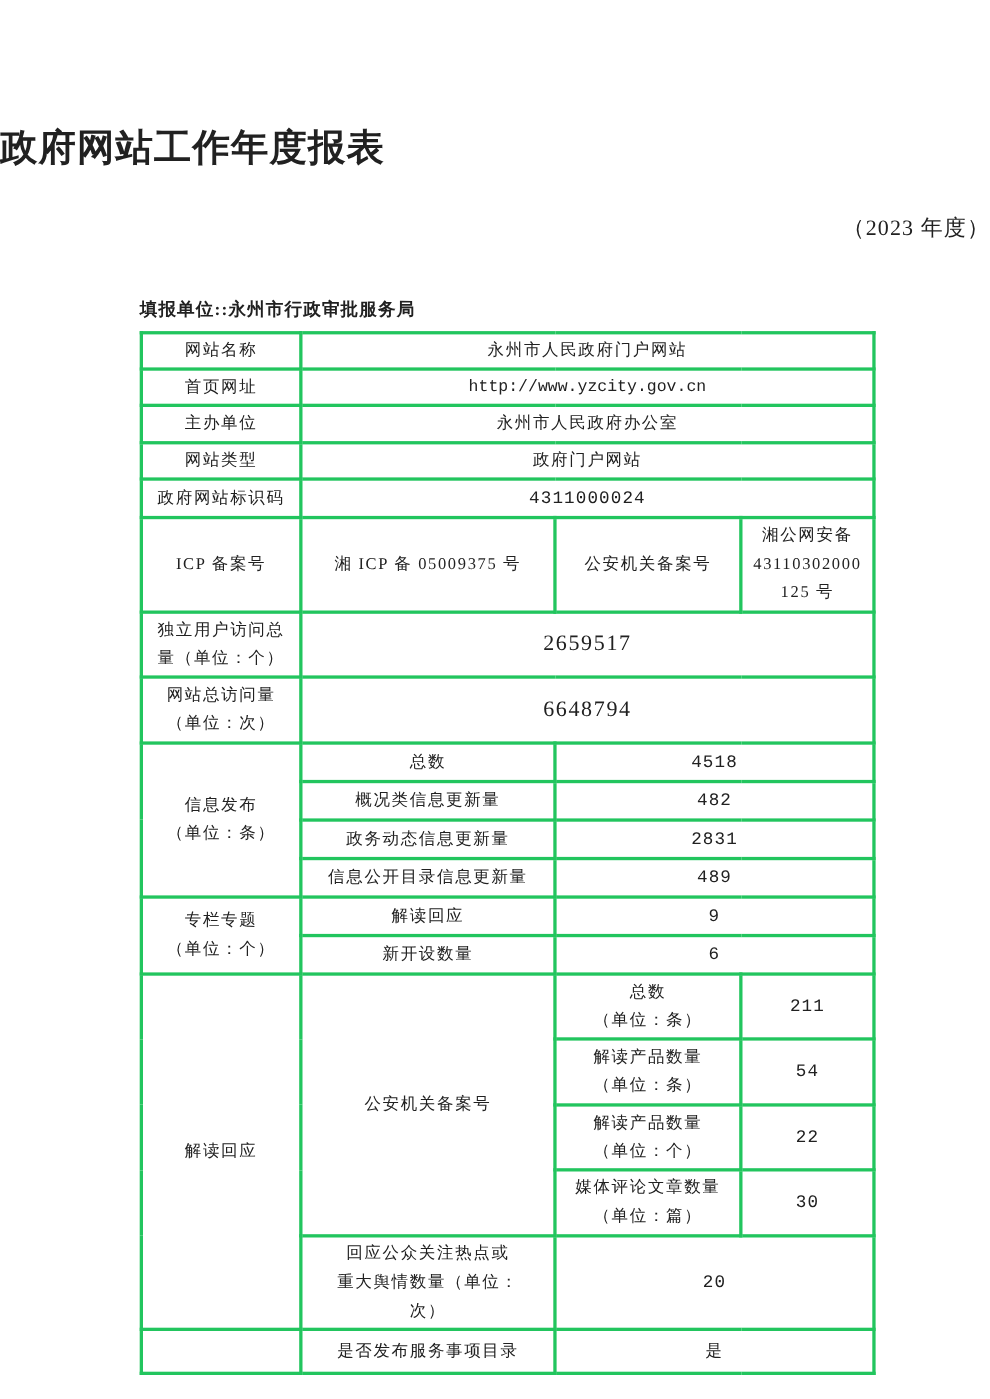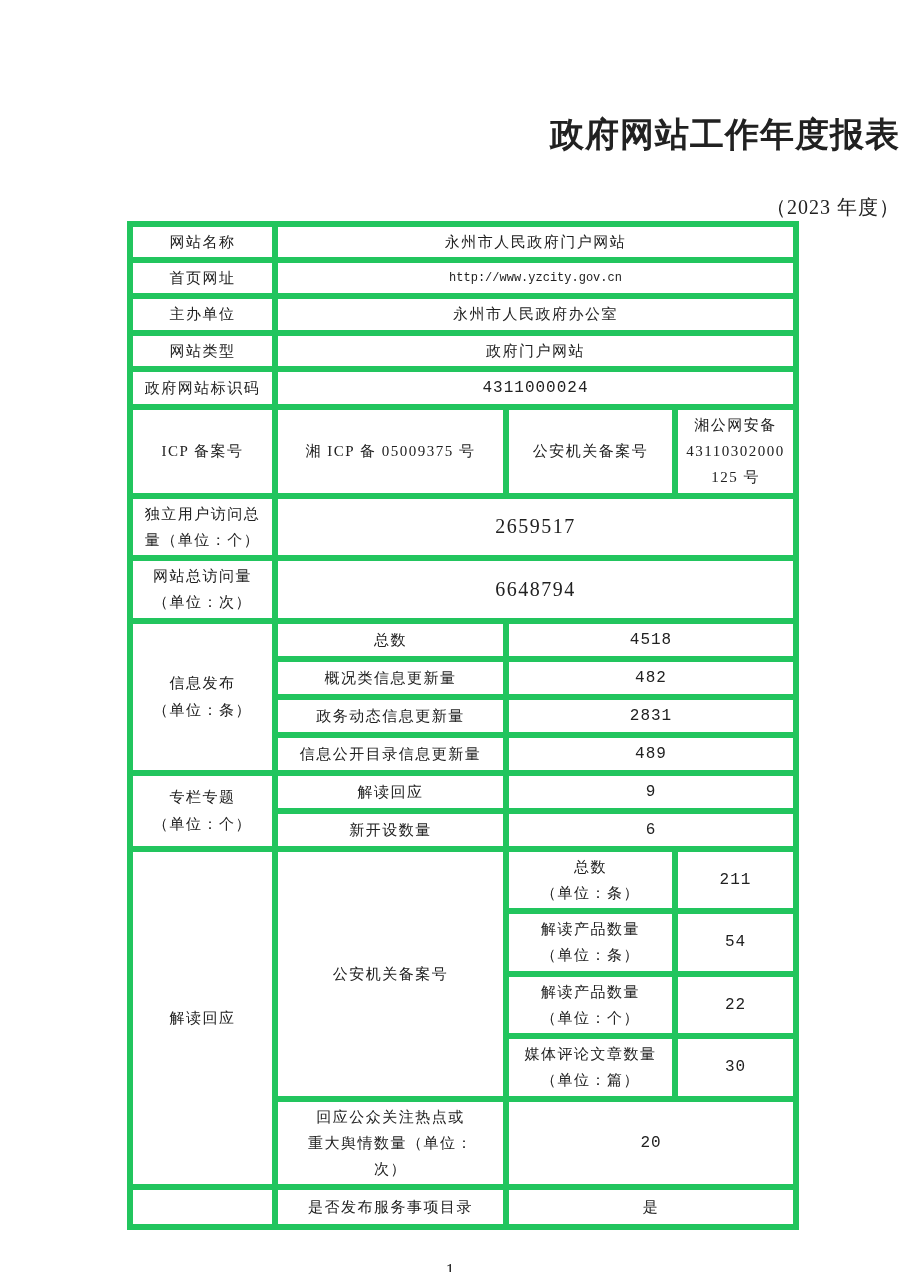--- a/index.html
+++ b/index.html
@@ -4,62 +4,63 @@
 <style>
   html,body{margin:0;padding:0;}
   body{
     width:900px;height:1272px;background:#ffffff;
     font-family:"Liberation Serif","DejaVu Serif",serif;
     color:#212121;
   }
   .page{width:900px;height:1272px;overflow:hidden;}
   .doc-title{
     margin:0;padding-top:112px;
-    text-align:right;
+    text-align:left;
     font-family:"Liberation Sans","DejaVu Sans",sans-serif;
     font-weight:700;font-size:34px;line-height:1.35;letter-spacing:1px;
   }
   .doc-subtitle{
     margin-top:36px;text-align:right;
     font-size:20px;letter-spacing:1px;
   }
   .filing-unit{
     margin:50px 0 9px 127px;
     font-size:16px;font-weight:700;letter-spacing:1px;
   }
   table.report{
     margin-left:127px;
     border-collapse:collapse;table-layout:fixed;width:666px;
   }
   col.c1{width:145px}col.c2{width:231px}col.c3{width:169px}col.c4{width:121px}
   td{
-    border:6px solid #22c55e;
+    border:3px solid #22c55e;
     text-align:center;vertical-align:middle;
     font-size:15px;letter-spacing:1.5px;line-height:1.75;
     padding:2px 4px;white-space:pre-line;overflow:hidden;
   }
   tr.h31{height:31px}tr.h82{height:82px}tr.h56{height:56px}tr.h55{height:55px}
   tr.h53{height:53px}tr.h75{height:75px}tr.h40{height:40px}
-  td.mono{font-family:"Liberation Mono","DejaVu Sans Mono",monospace;letter-spacing:0;font-size:12px;}
+  td.mono{font-family:"Liberation Mono","DejaVu Sans Mono",monospace;letter-spacing:0;font-size:15px;}
   td.num{font-family:Liberation Mono, monospace;font-size:16px;letter-spacing:1px;margin-top:28px;}
   td.num-lg{font-family:"Liberation Serif","DejaVu Serif",serif;font-size:20px;letter-spacing:1.5px;}
   td.wrap-narrow{padding:2px 28px;}
   .page-number{
     margin-top:30px;text-align:center;font-size:17px;
   }
 </style>
 </head>
 <body>
 
 <div class="page">
 
   <h1 class="doc-title">政府网站工作年度报表</h1>
 
   <div class="doc-subtitle">（2023 年度）</div>
 
+  <div class="filing-unit">填报单位::永州市行政审批服务局</div>
 
   <table class="report">
     <colgroup>
         <col class="c1">
         <col class="c2">
         <col class="c3">
         <col class="c4">
       </colgroup>
 
     <tbody>

